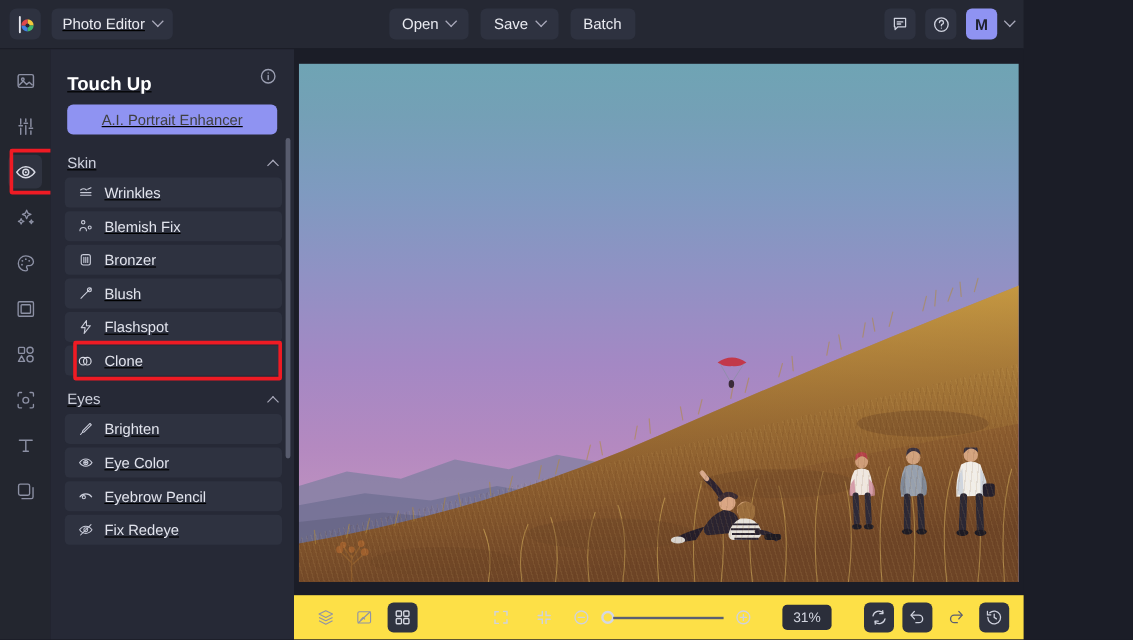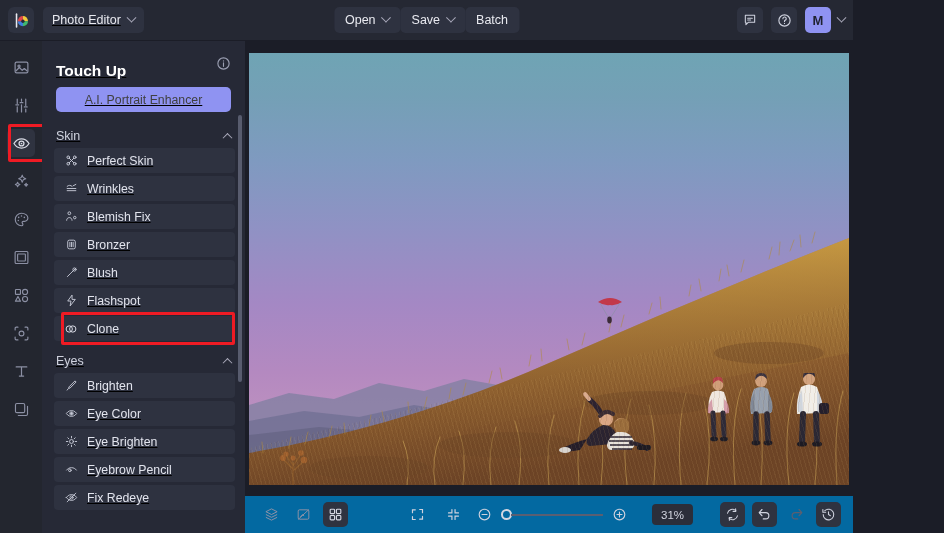--- a/index.html
+++ b/index.html
@@ -27,21 +27,21 @@
   .app-menu {
     margin-left: 9px; height: 26px; padding: 0 9px;
     background: #2e3240; border-radius: 5px;
     display: flex; align-items: center; gap: 7px;
     color: #e9eaf0; font-size: 12.5px;
   }
   .chev { display:inline-block; width:7px; height:7px; border-right:1.4px solid #aab; border-bottom:1.4px solid #aab; transform: rotate(45deg) translate(-2px,-2px); }
   .chev.up { transform: rotate(-135deg) translate(-1px,-1px); }
   .center-group {
     position: absolute; left: 50%; transform: translateX(-50%);
-    display: flex; align-items: center; 
+    display: flex; align-items: center; gap: 10px;
   }
   .tbtn {
     height: 26px; padding: 0 11px;
     background: #2e3240; border-radius: 5px;
     display: flex; align-items: center; gap: 7px;
     color: #e9eaf0; font-size: 12.5px; white-space: nowrap;
   }
   .right-group {
     position: absolute; right: 8px;
     display: flex; align-items: center; gap: 8px;
@@ -157,21 +157,21 @@
       repeating-linear-gradient(74deg, rgba(255,220,140,.07) 0 1px, transparent 1px 4px),
       repeating-linear-gradient(96deg, rgba(90,50,20,.10) 0 1px, transparent 1px 5px);
     clip-path: polygon(100% 30%, 100% 100%, 0 100%, 0 86%);
     pointer-events: none;
   }
   .fig { position: absolute; }
 
   
   .bottombar {
     height: 37px; flex: 0 0 37px;
-    background: #0369a1;
+    background: #fde047;
     display: flex; align-items: center;
     position: relative; padding: 0 14px;
   }
   .bb-left { display: flex; align-items: center; gap: 7px; }
   .bb-center {
     position: absolute; left: 50%; transform: translateX(-50%);
     display: flex; align-items: center; gap: 11px;
   }
   .bb-right { position: absolute; right: 12px; display: flex; align-items: center; gap: 7px; }
   .bicon {
@@ -350,32 +350,20 @@
         <span>A.I. Portrait Enhancer</span>
       </div>
 
       <div class="panel-scroll">
 
         <div class="sec-head">
           <span>Skin</span>
           <i class="chev up"></i>
         </div>
 
-        <div class="row">
-          <span class="ic">
-            <svg width="13" height="13" viewBox="0 0 24 24" fill="none" stroke="#c9ccd9" stroke-width="1.8" stroke-linecap="round">
-              <circle cx="6" cy="6" r="2.4"></circle>
-                <circle cx="18" cy="6" r="2.4"></circle>
-              <circle cx="6" cy="18" r="2.4"></circle>
-                <circle cx="18" cy="18" r="2.4"></circle>
-              <path d="M8 8l8 8M16 8l-8 8"></path>
-            </svg>
-          </span>
-          <span>Perfect Skin</span>
-        </div>
 
         <div class="row">
           <span class="ic">
             <svg width="13" height="13" viewBox="0 0 24 24" fill="none" stroke="#c9ccd9" stroke-width="1.7" stroke-linecap="round">
               <path d="M4 8c3-2.5 6-2.5 9 0M4 12h16M4 16h16M15 7l5-2.5"></path>
             </svg>
           </span>
           <span>Wrinkles</span>
         </div>
 
@@ -450,29 +438,20 @@
           <span class="ic">
             <svg width="13" height="13" viewBox="0 0 24 24" fill="none" stroke="#c9ccd9" stroke-width="1.6">
               <path d="M2.5 12s3.6-5.5 9.5-5.5S21.5 12 21.5 12 17.9 17.5 12 17.5 2.5 12 2.5 12z"></path>
               <circle cx="12" cy="12" r="3.2"></circle>
               <path d="M12 9.2v5.6M9.3 12h5.4"></path>
             </svg>
           </span>
           <span>Eye Color</span>
         </div>
 
-        <div class="row">
-          <span class="ic">
-            <svg width="13" height="13" viewBox="0 0 24 24" fill="none" stroke="#c9ccd9" stroke-width="1.7" stroke-linecap="round">
-              <circle cx="12" cy="12" r="3.6"></circle>
-              <path d="M12 2.5v2.8M12 18.7v2.8M2.5 12h2.8M18.7 12h2.8M5.2 5.2l2 2M16.8 16.8l2 2M18.8 5.2l-2 2M7.2 16.8l-2 2"></path>
-            </svg>
-          </span>
-          <span>Eye Brighten</span>
-        </div>
 
         <div class="row">
           <span class="ic">
             <svg width="13" height="13" viewBox="0 0 24 24" fill="none" stroke="#c9ccd9" stroke-width="1.7" stroke-linecap="round">
               <path d="M3 13c4-6 14-6 18 0"></path>
               <circle cx="9" cy="13.5" r="2.4"></circle>
             </svg>
           </span>
           <span>Eyebrow Pencil</span>
         </div>

